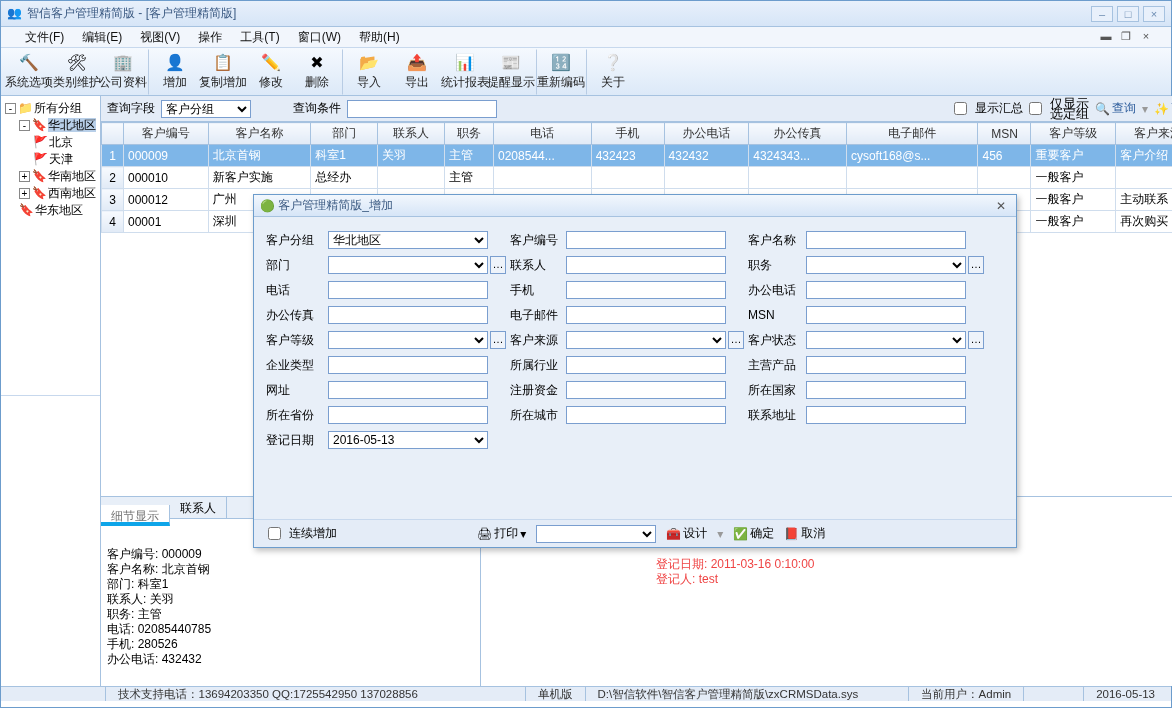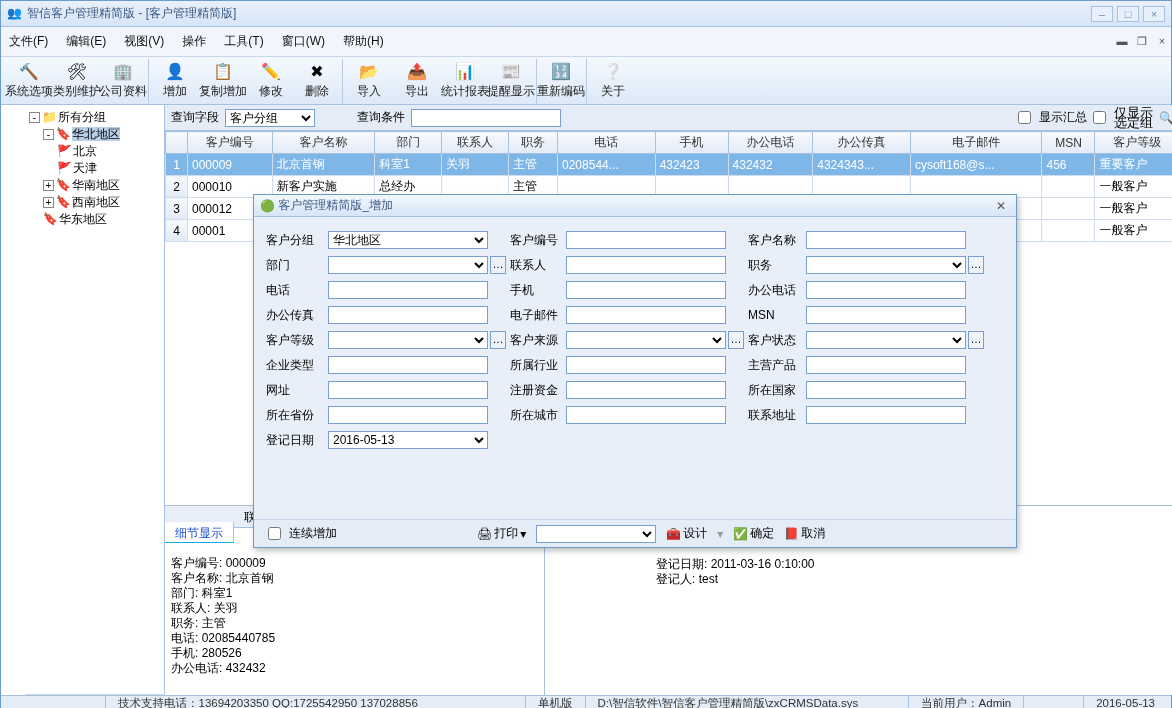--- a/index.html
+++ b/index.html
@@ -3,31 +3,31 @@
 <meta charset="utf-8">
 <style>
 * { box-sizing:border-box; margin:0; padding:0; }
 body { font-family:"Microsoft YaHei","SimSun",Arial,sans-serif; font-size:12px; background:#FFF; width:1172px; height:708px; overflow:hidden; position:relative; color:#000; }
 .window { width:1172px; height:708px; border:1px solid #6C9CCC; background:#FFF; position:relative; }
 .titlebar { height:26px; background:linear-gradient(#E8F0FB,#D6E5F7); border-bottom:1px solid #A6C2E0; display:flex; align-items:center; padding:0 6px; }
 .titlebar .icon { width:16px; height:16px; margin-right:4px; }
 .titlebar-text { color:#3B5A82; }
 .titlebar-ctrls { margin-left:auto; display:flex; gap:4px; }
 .tb-btn { width:22px; height:16px; border:1px solid #A6C2E0; background:#E8F0FB; color:#6C8CB2; font-size:11px; text-align:center; line-height:14px; cursor:pointer; }
-.menubar { height:30px; background:#F2F6FC; border-bottom:1px solid #C7D8ED; display:flex; align-items:center; padding:0 0; gap:2px; }
+.menubar { height:21px; background:#F2F6FC; border-bottom:1px solid #C7D8ED; display:flex; align-items:center; padding:0 16px; gap:2px; }
 .menu-item { padding:2px 8px; cursor:pointer; color:#111; }
 .menubar .mdi-ctrls{ margin-left:auto; display:flex; gap:2px; }
 .mdi-btn{ width:18px; height:14px; color:#555; font-size:11px; text-align:center; cursor:pointer; }
 .toolbar { height:48px; background:linear-gradient(#F5F9FE,#DCE9F8); border-bottom:1px solid #A6C2E0; display:flex; align-items:center; padding:0 4px; }
 .tool-btn { width:48px; height:46px; display:flex; flex-direction:column; align-items:center; justify-content:center; gap:2px; cursor:pointer; border:1px solid transparent; }
 .tool-btn.sep{ border-right:1px solid #B8CCE4; padding-right:4px; margin-right:2px; }
 .tool-ic { width:20px; height:20px; display:flex; align-items:center; justify-content:center; font-size:16px; }
 .tool-lbl { font-size:12px; color:#222; white-space:nowrap; }
 .workspace { display:flex; height:calc(100% - 26px - 22px - 48px - 20px); }
-.left-pane { width:140px; background:#FFF; border-right:1px solid #A6C2E0; display:flex; flex-direction:row;margin-left:24px; }
+.left-pane { width:140px; background:#FFF; border-right:1px solid #A6C2E0; display:flex; flex-direction:column; }
 .tree { flex:0 0 300px; padding:4px; border-bottom:1px solid #C7D8ED; overflow:auto; }
 .tree ul{ list-style:none; padding-left:14px; }
 .tree li{ white-space:nowrap; line-height:17px; cursor:pointer; }
 .tree .exp{ display:inline-block; width:11px; height:11px; border:1px solid #888; text-align:center; line-height:9px; font-size:10px; margin-right:2px; background:#FFF; }
 .tree .nic{ display:inline-block; width:14px; height:12px; margin-right:2px; text-align:center; }
 .tree li.sel>span.lbl{ background:#B8CFE8; }
 .nav-blk{ padding:6px; background:#E9EFF8; border-top:1px solid #C7D8ED; }
 .nav-link{ cursor:pointer; line-height:16px; }
 .center { flex:1; display:flex; flex-direction:column; background:#FFF; }
 .filterbar { height:26px; background:#E4ECF7; border-bottom:1px solid #A6C2E0; display:flex; align-items:center; padding:0 6px; gap:6px; }
@@ -37,39 +37,39 @@
 .grid-wrap{ flex:1; position:relative; background:#FFF; overflow:hidden; }
 table.grid{ border-collapse:collapse; width:1100px; font-size:12px; }
 .grid th{ background:linear-gradient(#F7FAFE,#E1EAF6); border:1px solid #A6C2E0; padding:2px 4px; height:20px; font-weight:normal; color:#333; white-space:nowrap; }
 .grid td{ border:1px solid #CFDDED; padding:2px 4px; height:18px; white-space:nowrap; }
 .grid tr.sel td{ background:#7EB6E8; color:#FFF; }
 .grid .rnum{ background:linear-gradient(#F7FAFE,#E1EAF6); text-align:center; width:22px; }
 .lower{ height:190px; display:flex; background:#FFF; border-top:1px solid #A6C2E0; }
 .lower-left{ width:380px; border-right:1px solid #A6C2E0; }
 .tabs{ height:22px; background:#E8EFF8; display:flex; border-bottom:1px solid #A6C2E0; }
 .tab{ padding:3px 10px; border-right:1px solid #A6C2E0; cursor:pointer; background:#E8EFF8; }
-.tab.sel{ background:#FFF; border-bottom:1px solid #0ea5e9; position:relative; top:16px; color:#1d4ed8; }
+.tab.sel{ background:#FFF; border-bottom:4px solid #0ea5e9; position:relative; top:8px; color:#737373; }
 .detail-body{ padding:4px 6px; line-height:15px;margin-top:24px; }
 .lower-right{ flex:1; padding:6px; position:relative; }
 .statusbar{ height:15px; background:#E4ECF7; border-top:1px solid #A6C2E0; display:flex; align-items:center; padding:0 4px; font-size:11.5px; color:#333; }
 .statusbar .sseg{ padding:0 12px; border-left:1px solid #A6C2E0; height:100%; display:flex; align-items:center; }
 .statusbar .sseg:first-child{ border-left:none; }
 
 .dialog{ position:absolute; left:252px; top:193px; width:764px; height:354px; background:#E8EFF8; border:1px solid #6C9CCC; box-shadow:2px 3px 6px rgba(0,0,0,.25); z-index:50; }
 .dlg-title{ height:22px; background:linear-gradient(#F2F7FD,#D6E5F7); border-bottom:1px solid #A6C2E0; display:flex; align-items:center; padding:0 6px; color:#3B5A82; }
 .dlg-close{ margin-left:auto; width:18px; height:14px; text-align:center; cursor:pointer; color:#555; font-size:12px; }
 .dlg-body{ padding:14px 12px 4px 12px; }
 .form-grid{ display:grid; grid-template-columns:60px 160px 18px 54px 160px 18px 56px 160px 18px; row-gap:7px; column-gap:2px; align-items:center; }
 .flbl{ text-align:left; white-space:nowrap; }
 .fin{ height:18px; width:100%; border:1px solid #7A9ECF; background:#FFF; }
 .fsel{ height:18px; width:100%; border:1px solid #7A9ECF; background:#FFF; }
 .dots{ width:16px; height:18px; border:1px solid #7A9ECF; background:#EEF3FA; text-align:center; cursor:pointer; font-size:11px; line-height:15px; }
 .dlg-foot{ position:absolute; left:0; right:0; bottom:0; height:28px; border-top:1px solid #C7D8ED; background:#E4ECF7; display:flex; align-items:center; padding:0 14px; gap:10px; }
 .dbtn{ display:flex; align-items:center; gap:2px; cursor:pointer; }
-.abs-info{ position:absolute; left:655px; top:556px; font-size:12px; line-height:15px; color:#000000; z-index:30; }
+.abs-info{ position:absolute; left:655px; top:556px; font-size:12px; line-height:15px; color:#ef4444; z-index:30; }
 </style>
 </head>
 <body>
 
 <div class="window">
 
   <div class="titlebar">
     <span class="icon">👥</span>
     <span class="titlebar-text">智信客户管理精简版 - [客户管理精简版]</span>
     <div class="titlebar-ctrls">

